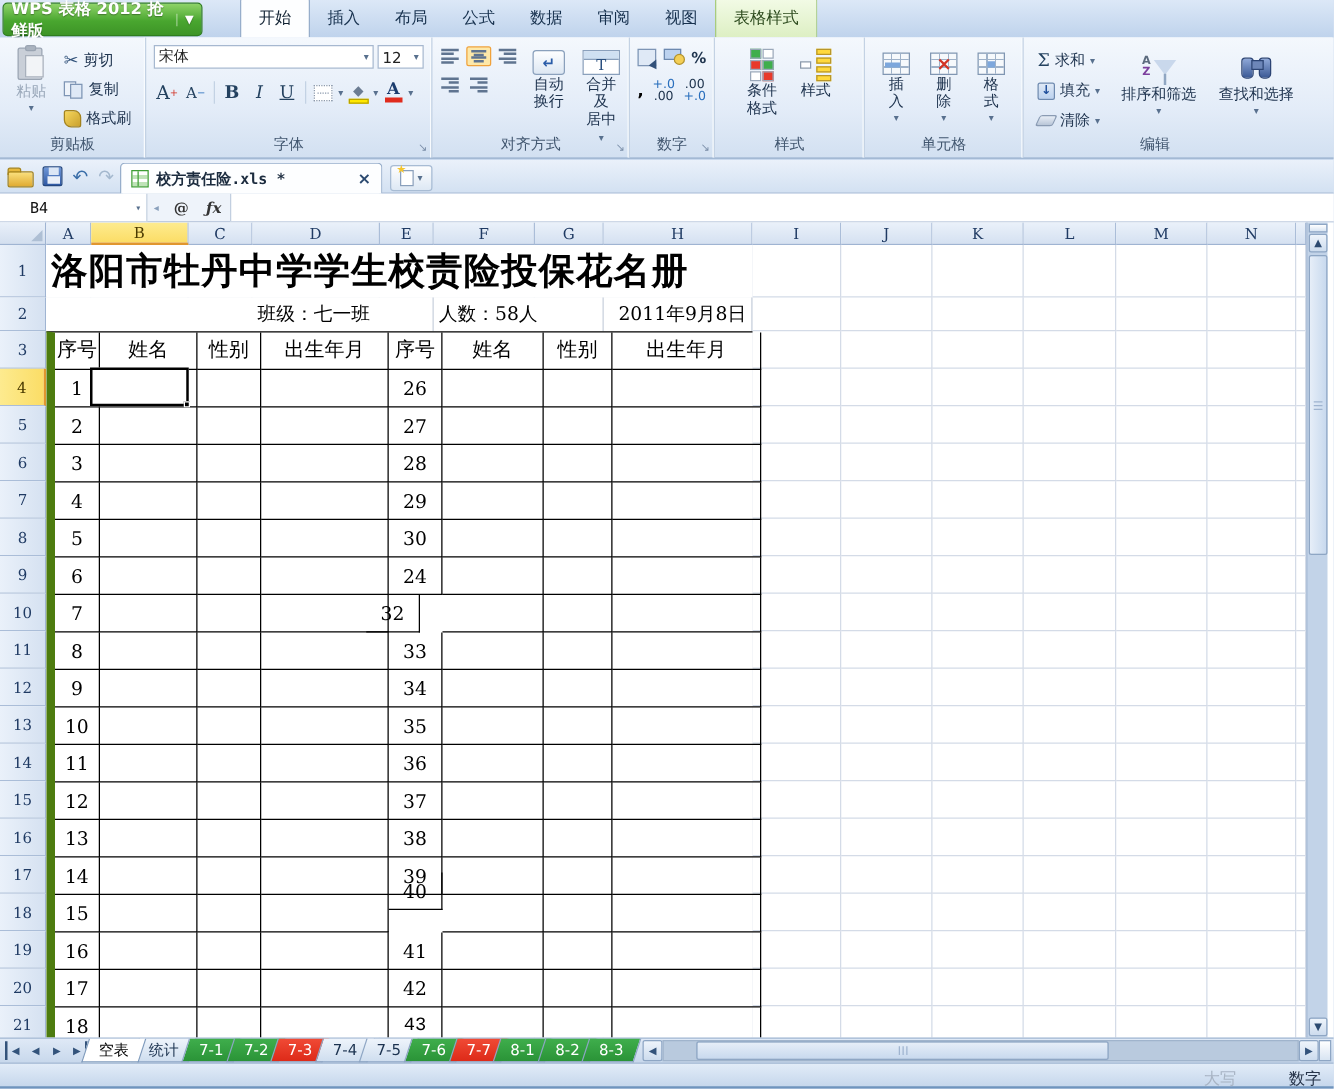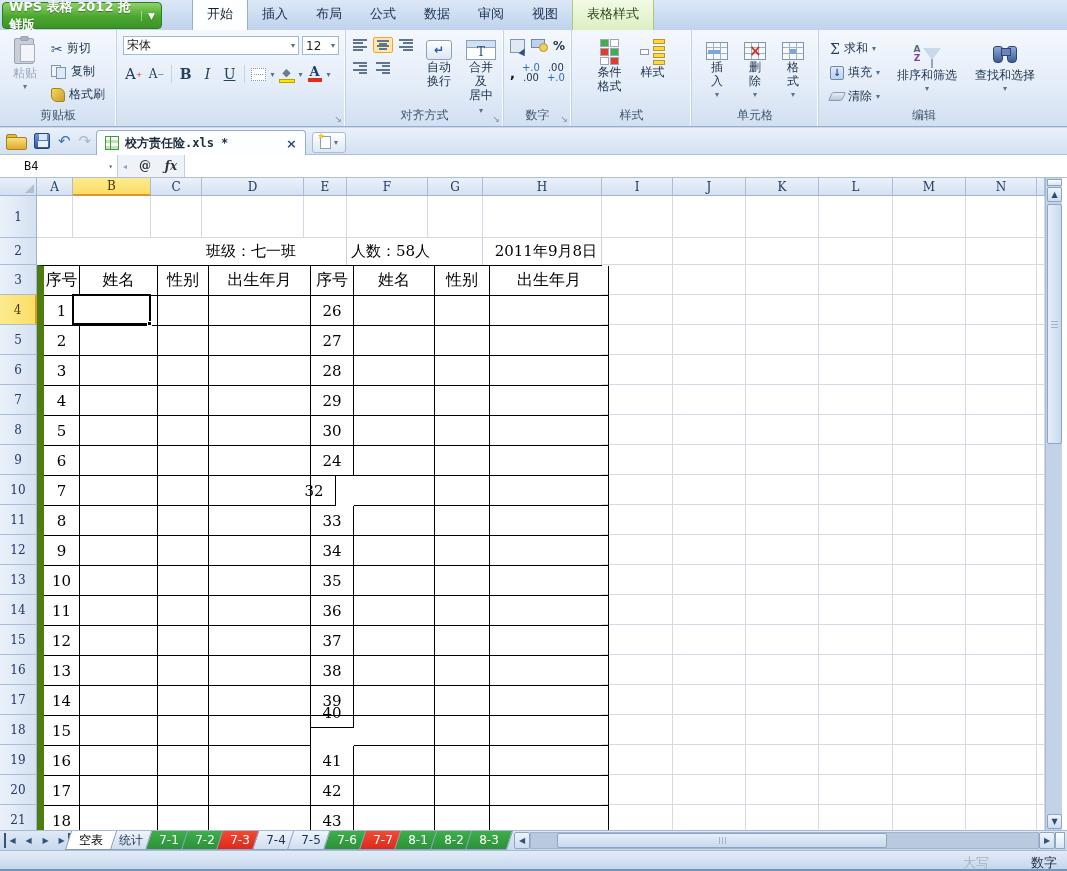--- a/index.html
+++ b/index.html
@@ -293,20 +293,21 @@
           <span style="font-size:11px;color:#6b7c92">◆</span>
           <span class="underbar-y"></span>
         </span>
         <span class="caret-s">▾</span>
         <span class="fbtn" style="flex-direction:column">
           <span style="font-size:13px;font-weight:bold;line-height:12px;color:#1b3c6e">A</span>
           <span class="underbar-r"></span>
         </span>
         <span class="caret-s">▾</span>
       </div>
+      <div class="glabel">字体</div>
       <div class="launcher">↘</div>
     </div>
 
     <div class="rgroup" style="width:158px">
       <div style="display:flex; gap:6px; padding:4px 2px 0;">
         <div style="display:flex; flex-direction:column; gap:7px;">
           <div style="display:flex; gap:3px;">
             <span class="alico">
                 <i style="width:100%"></i>
                 <i style="width:70%"></i>
@@ -860,20 +861,21 @@
         <div class="gcell" style="left: 1000px; top: 339px; width: 8px; height: 30px;"></div>
         <div class="gcell" style="left: 1000px; top: 369px; width: 8px; height: 30px;"></div>
         <div class="gcell" style="left: 1000px; top: 399px; width: 8px; height: 30px;"></div>
         <div class="gcell" style="left: 1000px; top: 429px; width: 8px; height: 30px;"></div>
         <div class="gcell" style="left: 1000px; top: 459px; width: 8px; height: 30px;"></div>
         <div class="gcell" style="left: 1000px; top: 489px; width: 8px; height: 30px;"></div>
         <div class="gcell" style="left: 1000px; top: 519px; width: 8px; height: 30px;"></div>
         <div class="gcell" style="left: 1000px; top: 549px; width: 8px; height: 30px;"></div>
         <div class="gcell" style="left: 1000px; top: 579px; width: 8px; height: 30px;"></div>
         <div class="gcell" style="left: 1000px; top: 609px; width: 8px; height: 30px;"></div>
+        <div class="ovl sheet-title" style="left: 0px; top: 0px; width: 565px; height: 42px;">洛阳市牡丹中学学生校责险投保花名册</div>
         <div class="ovl" style="left: 0px; top: 42px; width: 565px; height: 27px;">
           <div class="r2cell" style="left: 165px; width: 145px; justify-content: flex-start;">班级：七一班</div>
           <div class="r2cell" style="left: 310px; width: 136px; justify-content: flex-start;">人数：58人</div>
           <div class="r2cell" style="left: 446px; width: 119px; justify-content: flex-end;">2011年9月8日</div>
         </div>
         <div class="stable" style="left: 0px; top: 69px; width: 565px; height: 570px;">
           <div class="tcell hdr" style="left: 0px; top: 0px; width: 36px; height: 30px;">序号</div>
           <div class="tcell hdr" style="left: 36px; top: 0px; width: 78px; height: 30px;">姓名</div>
           <div class="tcell hdr" style="left: 114px; top: 0px; width: 51px; height: 30px;">性别</div>
           <div class="tcell hdr" style="left: 165px; top: 0px; width: 102px; height: 30px;">出生年月</div>
@@ -1014,21 +1016,21 @@
           <div class="tcell num" style="left: 114px; top: 510px; width: 51px; height: 30px;"></div>
           <div class="tcell num" style="left: 165px; top: 510px; width: 102px; height: 30px;"></div>
           <div class="tcell num" style="left: 267px; top: 510px; width: 43px; height: 30px;">42</div>
           <div class="tcell num" style="left: 310px; top: 510px; width: 81px; height: 30px;"></div>
           <div class="tcell num" style="left: 391px; top: 510px; width: 55px; height: 30px;"></div>
           <div class="tcell num" style="left: 446px; top: 510px; width: 119px; height: 30px;"></div>
           <div class="tcell num" style="left: 0px; top: 540px; width: 36px; height: 30px;">18</div>
           <div class="tcell num" style="left: 36px; top: 540px; width: 78px; height: 30px;"></div>
           <div class="tcell num" style="left: 114px; top: 540px; width: 51px; height: 30px;"></div>
           <div class="tcell num" style="left: 165px; top: 540px; width: 102px; height: 30px;"></div>
-          <div class="tcell num" style="left: 267px; top: 540px; width: 43px; height: 30px;">43</div>
+          <div class="tcell num" style="left: 267px; top: 540px; width: 43px; height: 30px; font-family: Liberation Mono, monospace;">43</div>
           <div class="tcell num" style="left: 310px; top: 540px; width: 81px; height: 30px;"></div>
           <div class="tcell num" style="left: 391px; top: 540px; width: 55px; height: 30px;"></div>
           <div class="tcell num" style="left: 446px; top: 540px; width: 119px; height: 30px;"></div>
         </div>
         <div class="selbox" style="left: 35px; top: 98px; width: 79px; height: 31px;">
           <div class="handle"></div>
         </div>
       </div>
     <div class="vscroll">
       <div class="v-split"></div>

